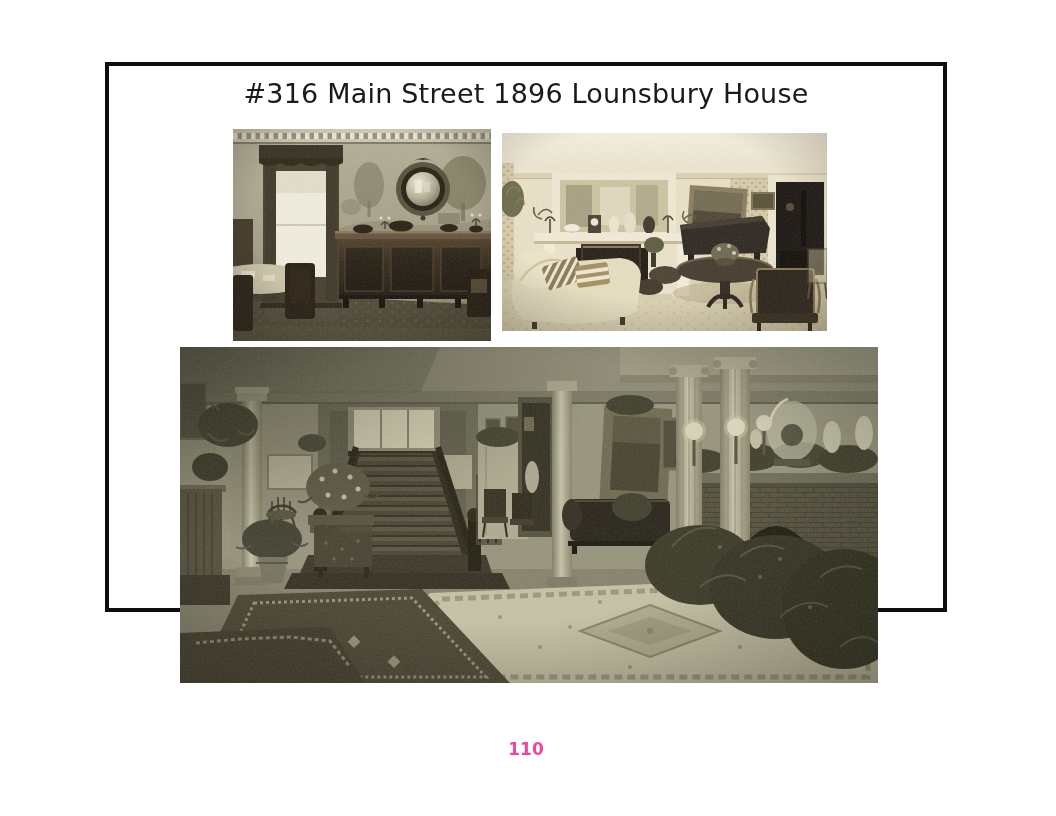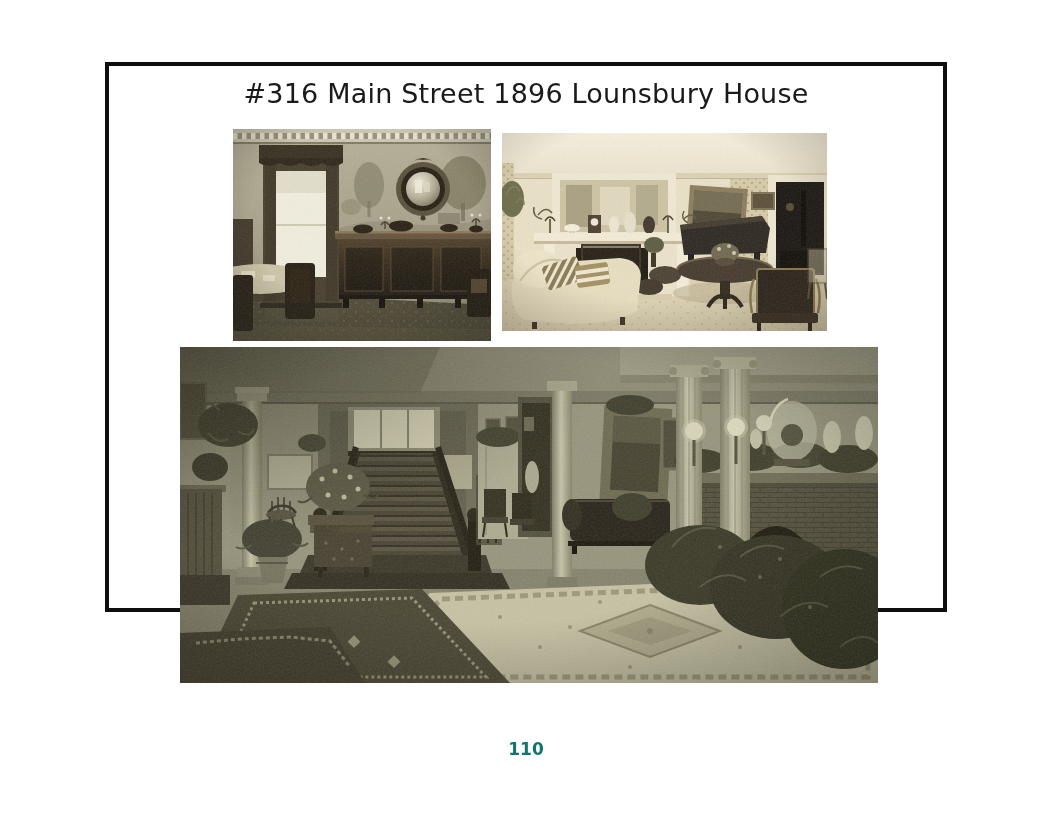--- a/index.html
+++ b/index.html
@@ -16,21 +16,21 @@
     position:absolute; left:0; right:0; top:12px; text-align:center;
     font-size:27px; letter-spacing:.2px; color:#1a1a1a; white-space:nowrap;
   }
   .photo { position:absolute; overflow:hidden; }
   .photo svg { display:block; width:100%; height:100%; }
   .photo1 { left:124px; top:63px;  width:258px; height:212px; }
   .photo2 { left:393px; top:67px;  width:325px; height:198px; }
   .photo3 { left:71px;  top:281px; width:698px; height:336px; }
   .pageno {
     position:absolute; left:105px; top:739px; width:842px; text-align:center;
-    font-weight:bold; font-size:17px; color:#0f766e;
+    font-weight:bold; font-size:17px; color:#ec4899;
   }
 </style>
 </head>
 <body>
 
 <div class="screenshot">
   <div class="sheet">
 
     <div class="title">#316 Main Street 1896 Lounsbury House</div>
 

